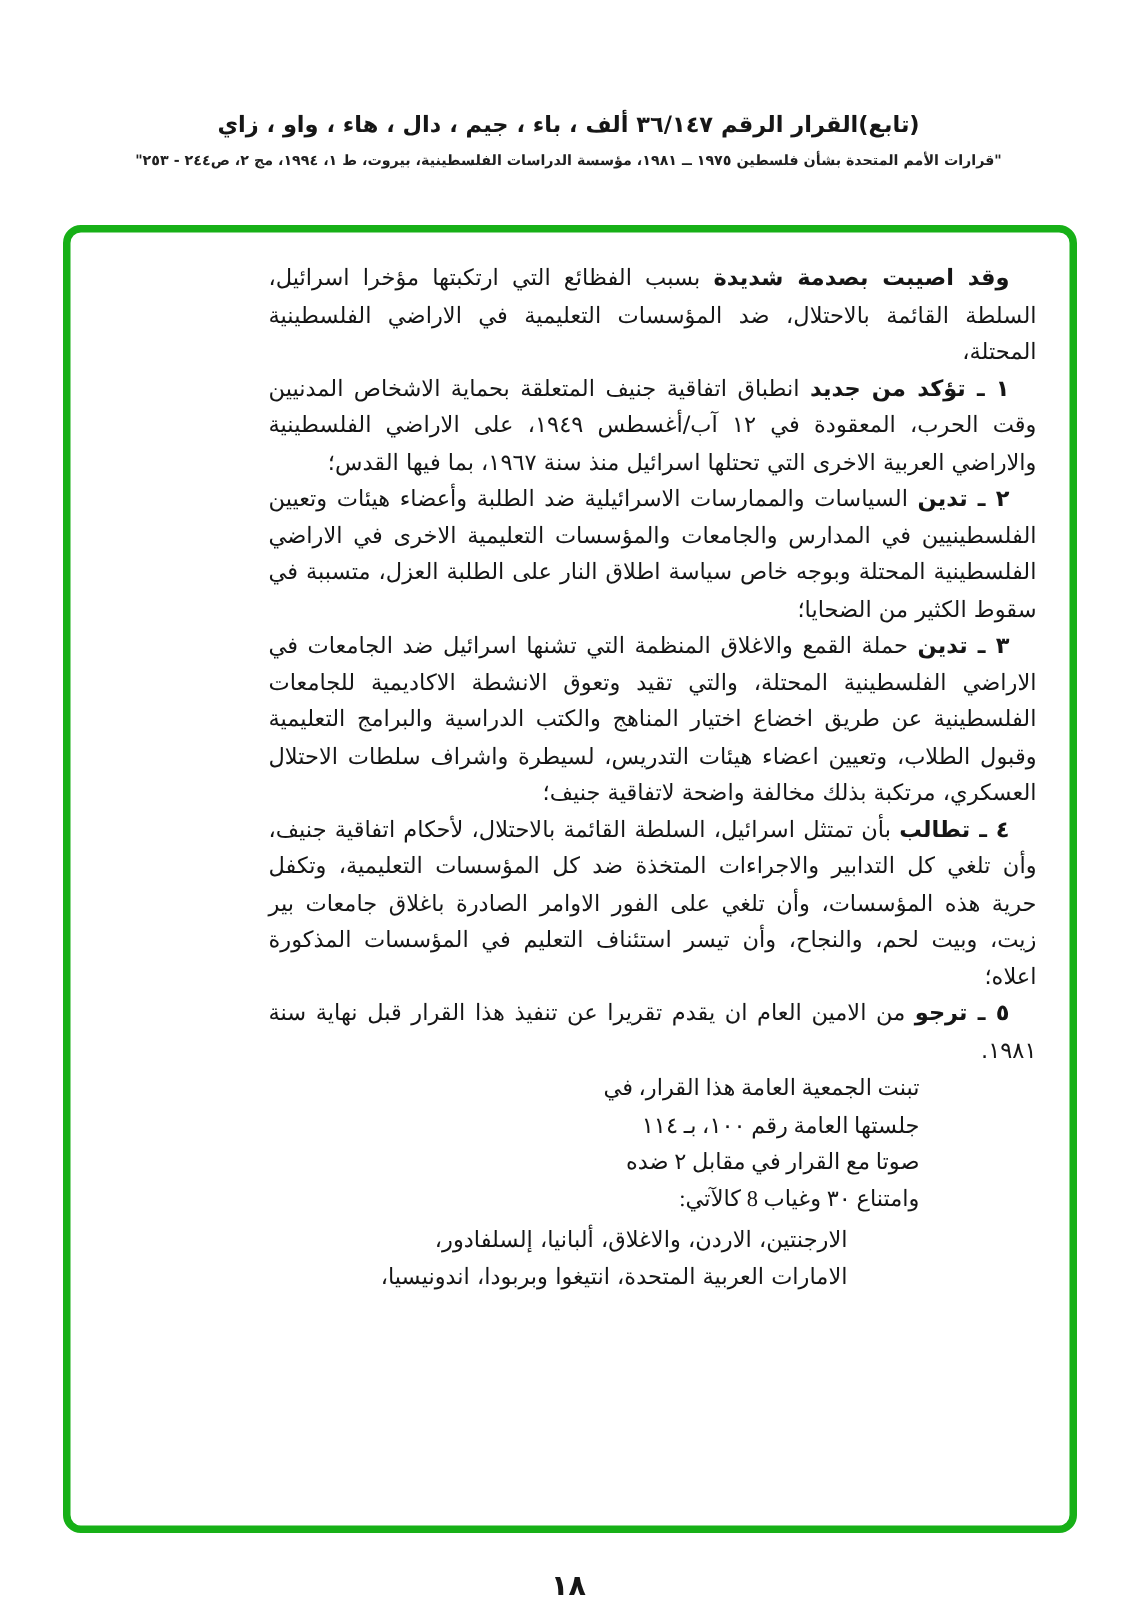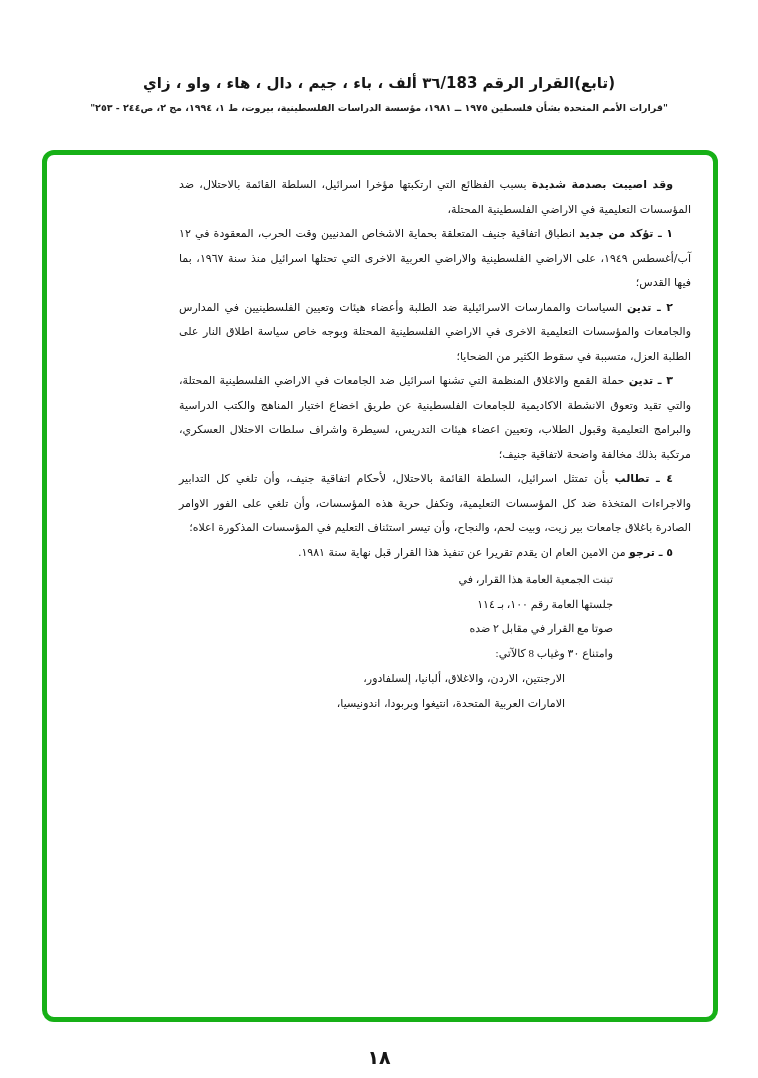--- a/index.html
+++ b/index.html
@@ -35,21 +35,21 @@
     width:676px; height:872px;
     border:5px solid #17b017;
     border-radius:12px;
   }
   .text-col {
     position:absolute;
     top:18px; right:22px;
     width:512px;
     direction:rtl;
     text-align:justify;
-    font-size:11px;
+    font-size:15px;
     line-height:24.5px;
   }
   .para { text-indent:18px; }
   .para .lead { font-weight:bold; }
   .adoption { margin-top:2px;font-family:Liberation Serif, serif; }
   .adoption-line {
     padding-right:78px;
     text-align:right;
     text-indent:0;
   }
@@ -70,21 +70,21 @@
     font-weight:bold;
     direction:rtl;
   }
 </style>
 </head>
 <body>
 
 <div class="page">
 
   <div class="doc-header">
-    <div class="doc-title">(تابع)القرار الرقم ٣٦/183 ألف ، باء ، جيم ، دال ، هاء ، واو ، زاي</div>
+    <div class="doc-title">(تابع)القرار الرقم ٣٦/١٤٧ ألف ، باء ، جيم ، دال ، هاء ، واو ، زاي</div>
     <div class="doc-subtitle">"قرارات الأمم المتحدة بشأن فلسطين ١٩٧٥ ــ ١٩٨١، مؤسسة الدراسات الفلسطينية، بيروت، ط ١، ١٩٩٤، مج ٢، ص٢٤٤ - ٢٥٣"</div>
   </div>
 
   <div class="frame" style="border-color: rgb(23, 176, 23);">
     <div class="text-col">
 
       <p class="para"><span class="lead">وقد اصيبت بصدمة شديدة</span><span> بسبب الفظائع التي ارتكبتها مؤخرا اسرائيل، السلطة القائمة بالاحتلال، ضد المؤسسات التعليمية في الاراضي الفلسطينية المحتلة،</span></p>
 
       <p class="para"><span class="lead">١ ـ تؤكد من جديد</span><span> انطباق اتفاقية جنيف المتعلقة بحماية الاشخاص المدنيين وقت الحرب، المعقودة في ١٢ آب/أغسطس ١٩٤٩، على الاراضي الفلسطينية والاراضي العربية الاخرى التي تحتلها اسرائيل منذ سنة ١٩٦٧، بما فيها القدس؛</span></p>
 

